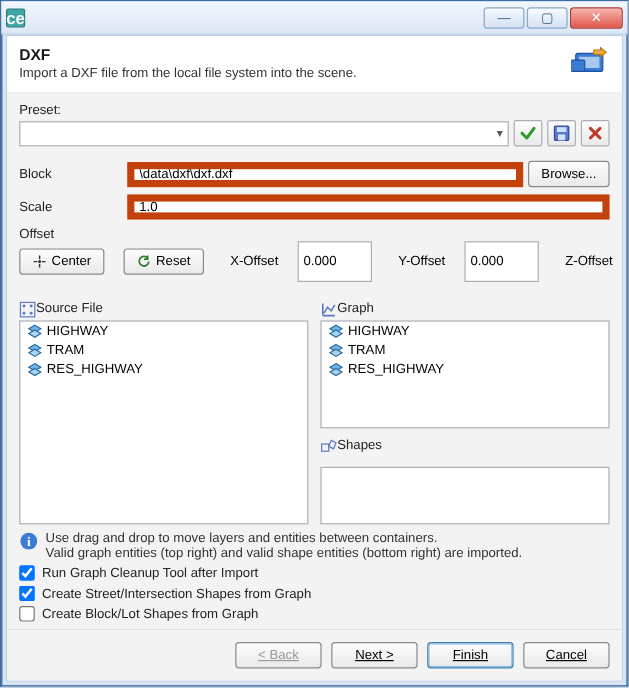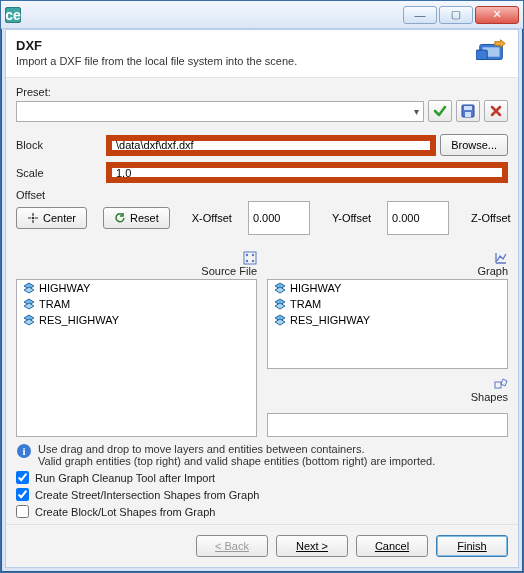--- a/index.html
+++ b/index.html
@@ -26,21 +26,21 @@
   .icon-btn { width:24px; height:22px; border:1px solid #abadb3; background:linear-gradient(#fdfdfd,#e9e9e9); margin-left:4px; border-radius:2px; display:flex; align-items:center; justify-content:center; }
   .txt { flex:1; height:21px; border:6px solid #c2410c; background:#fff; padding:0 4px; font:inherit; }
   .btn { height:22px; border:1px solid #8a8a8a; background:linear-gradient(#fdfdfd,#e9e9e9); border-radius:3px; padding:0 10px; font:inherit; display:inline-flex; align-items:center; justify-content:center; }
   .btn:disabled { color:#999; }
   .offset-row { display:flex; align-items:center; gap:16px; margin-bottom:16px; }
   .offset-row .mini { width:72px; }
   .offset-lbl { margin-left:6px; white-space:nowrap; }
   .offset-in { width:62px; height:21px; border:1px solid #abadb3; background:#fff; padding:16px 4px; font:inherit; }
   .panels { display:flex; gap:10px; flex:1; min-height:0; }
   .panel-col { display:flex; flex-direction:column; flex:1; min-width:0; }
-  .panel-title { display:flex; align-items:flex-end; gap:0; margin-bottom:2px; color:#222;flex-direction:column; }
+  .panel-title { display:flex; align-items:flex-start; gap:0; margin-bottom:2px; color:#222; }
   .panel-title .picon { width:14px; height:14px; display:flex; align-items:center; justify-content:center; }
   .listbox { border:1px solid #abadb3; background:#fff; overflow:auto; }
   .left-list { flex:1; }
   .right-top { height:90px; }
   .right-bottom { flex:1; margin-top:8px; }
   .li { display:flex; align-items:center; padding:2px 6px; gap:4px; white-space:nowrap; }
   .li .dicon { width:12px; height:12px; display:inline-flex; align-items:center; justify-content:center; }
   .info-row { display:flex; align-items:flex-start; gap:6px; margin-top:6px; color:#333; }
   .info-row .iicon { width:16px; height:16px; display:flex; align-items:center; justify-content:center; flex-shrink:0; }
   .check-row { display:flex; align-items:center; gap:6px; margin-top:4px; color:#222; }
@@ -266,17 +266,17 @@
       </label>
       <label class="check-row">
         <input type="checkbox" id="cb-blocks" style="">
         <span>Create Block/Lot Shapes from Graph</span>
       </label>
     </div>
 
     <div class="footer">
       <button class="btn" disabled="">&lt; Back</button>
       <button class="btn">Next &gt;</button>
+      <button class="btn primary">Finish</button>
       <button class="btn">Cancel</button>
-      <button class="btn primary">Finish</button>
     </div>
   </div>
 </div>
 
 </body></html>

